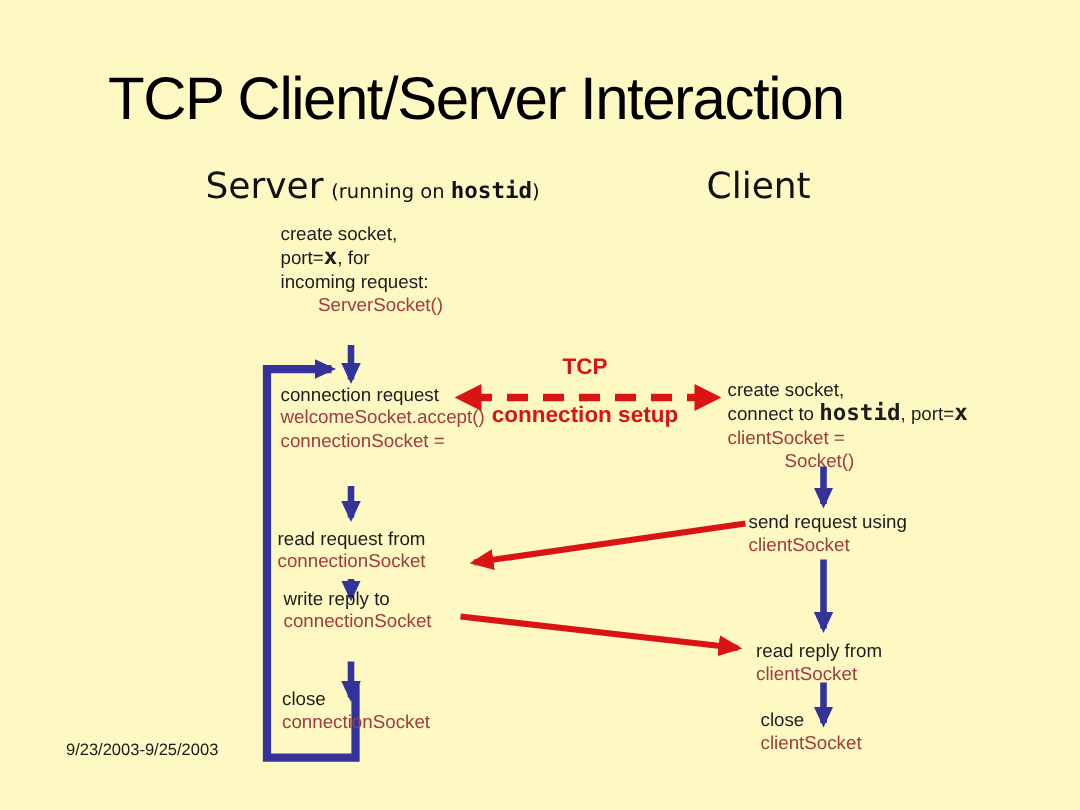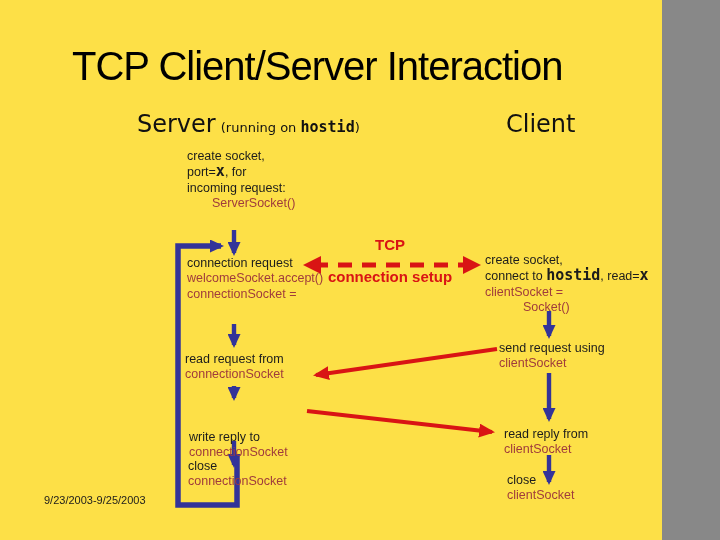--- a/index.html
+++ b/index.html
@@ -1,17 +1,17 @@
 <!DOCTYPE html>
 <html><head>
 <meta charset="utf-8">
 <style>
   html,body{margin:0;padding:0;background:#888;}
   .slide{
-    position:relative;width:662px;height:540px;background:#fde047;
+    position:relative;width:720px;height:540px;background:#fef9c3;
     overflow:hidden;font-family:"Liberation Sans",sans-serif;
   }
   .arrows{position:absolute;left:0;top:0;z-index:1;}
   .txt{position:absolute;z-index:2;}
   .title{
     left:72px;top:44px;font-size:40px;color:#000;white-space:nowrap;
     font-family:"Liberation Sans",sans-serif;letter-spacing:-1px;
   }
   .hdr{font-family:"DejaVu Sans",sans-serif;color:#111;white-space:nowrap;}
   .hdr-big{font-size:24px;}
@@ -65,21 +65,21 @@
 
     <path d="M307,411 L492,432" stroke="#d91414" stroke-width="4" fill="none" marker-end="url(#mr)"></path>
   </svg>
 
   <div class="txt title">TCP Client/Server Interaction</div>
 
   <div class="txt hdr" style="left:137px;top:110px">
     <span class="hdr-big">Server</span>
     <span class="hdr-note"><span>(running on </span><span class="mono">hostid</span><span>)</span></span>
   </div>
-  <div class="txt hdr hdr-big" style="left:506px;top:110px">Client</div>
+  <div class="txt hdr hdr-big" style="left:471px;top:110px">Client</div>
 
   <div class="txt tcp-label" style="left:305px;top:236px">TCP</div>
   <div class="txt tcp-label" style="left:305px;top:268px">connection setup</div>
 
   <div class="txt block" style="left:187px;top:149px">
     <div>create socket,</div>
     <div><span>port=</span><span class="mono">x</span><span>, for</span></div>
     <div>incoming request:</div>
     <div class="code ind1">ServerSocket()</div>
   </div>
@@ -88,33 +88,33 @@
     <div>connection request</div>
     <div class="code">welcomeSocket.accept()</div>
     <div class="code">connectionSocket =</div>
   </div>
 
   <div class="txt block" style="left:185px;top:352px">
     <div>read request from</div>
     <div class="code">connectionSocket</div>
   </div>
 
-  <div class="txt block" style="left:189px;top:430px">
+  <div class="txt block" style="left:189px;top:392px">
     <div>write reply to</div>
     <div class="code">connectionSocket</div>
   </div>
 
   <div class="txt block" style="left:188px;top:459px">
     <div>close</div>
     <div class="code">connectionSocket</div>
   </div>
 
   <div class="txt block" style="left:485px;top:253px">
     <div>create socket,</div>
-    <div><span>connect to </span><span class="mono">hostid</span><span>, read=</span><span class="mono">x</span></div>
+    <div><span>connect to </span><span class="mono">hostid</span><span>, port=</span><span class="mono">x</span></div>
     <div class="code">clientSocket =</div>
     <div class="code ind2">Socket()</div>
   </div>
 
   <div class="txt block" style="left:499px;top:341px">
     <div>send request using</div>
     <div class="code">clientSocket</div>
   </div>
 
   <div class="txt block" style="left:504px;top:427px">

